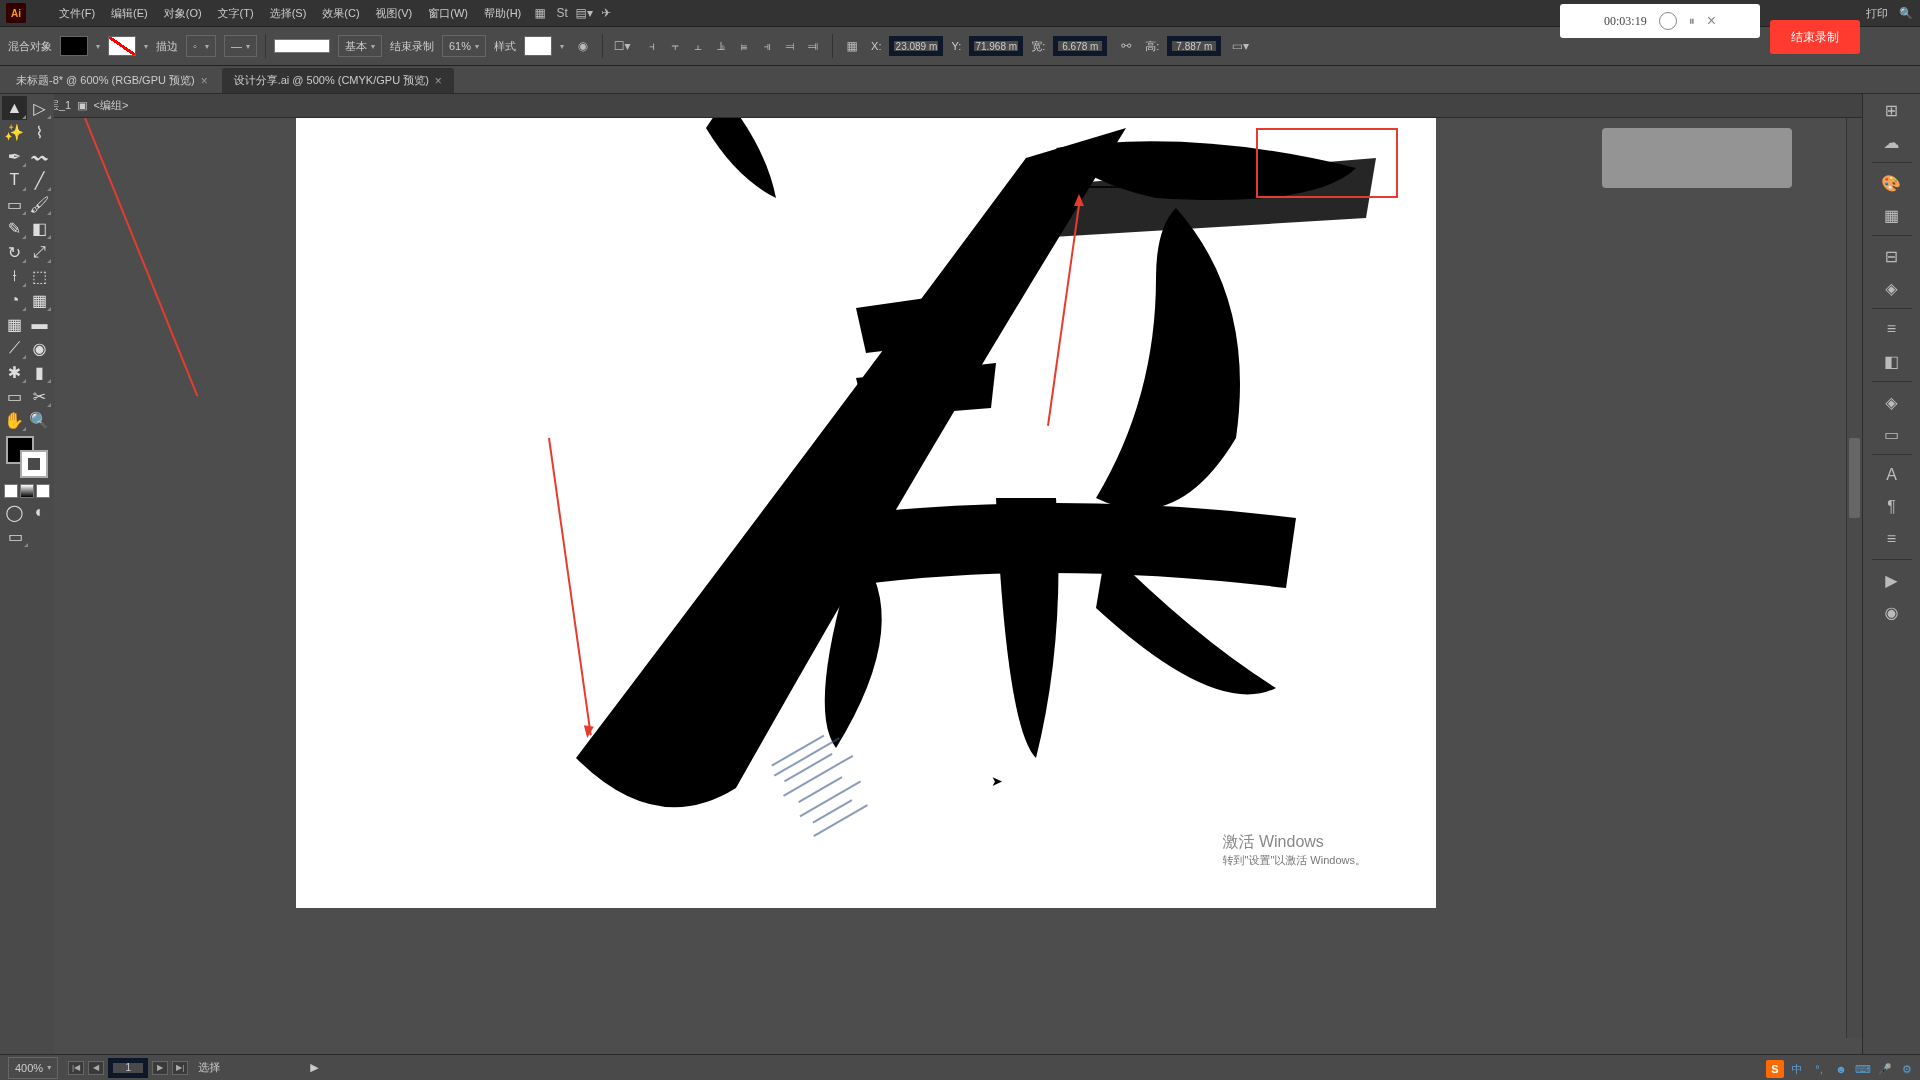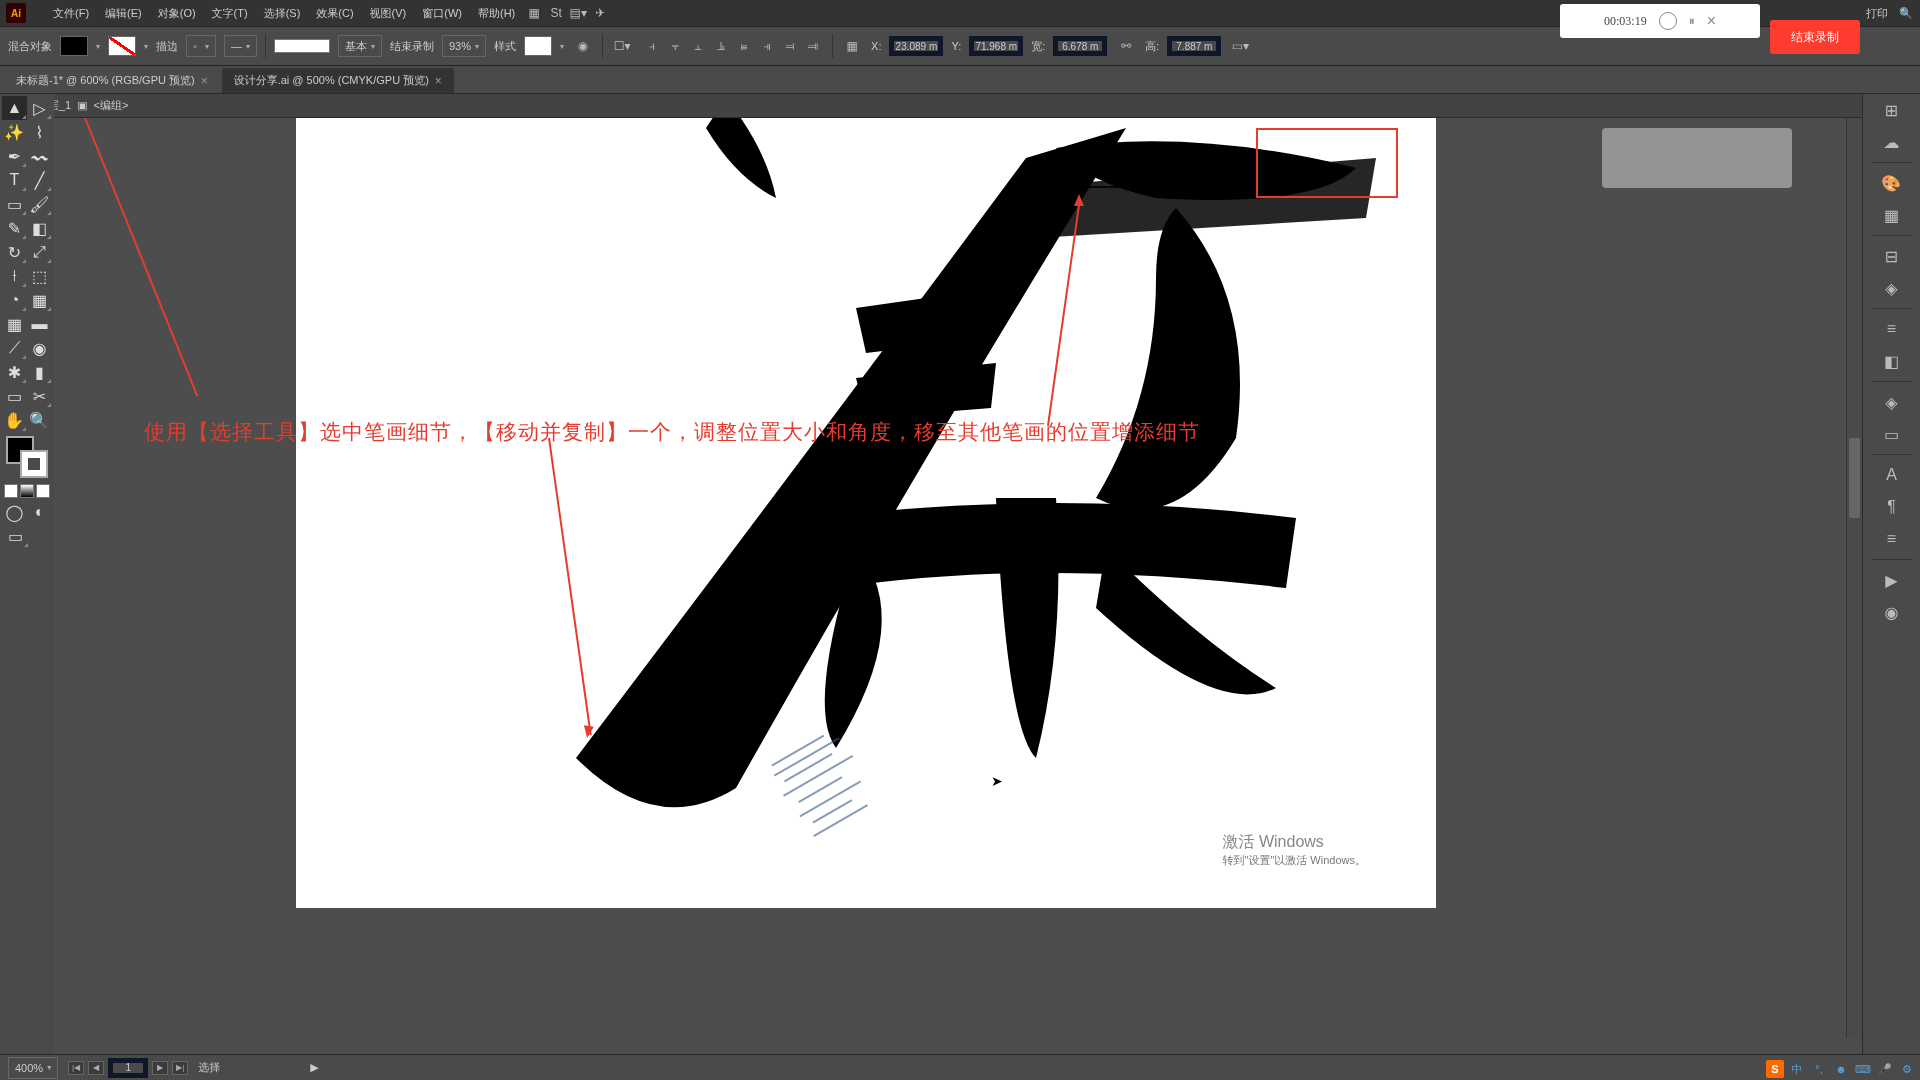--- a/index.html
+++ b/index.html
@@ -1,18 +1,18 @@
 <!DOCTYPE html>
 <html><head>
 <meta charset="utf-8">
 <style>
 *{margin:0;padding:0;box-sizing:border-box;font-family:"Microsoft YaHei",Arial,sans-serif;user-select:none}
 body{width:1920px;height:1080px;background:#333;overflow:hidden;position:relative}
 .menubar{height:26px;background:#333;display:flex;align-items:center;padding:0 6px;color:#ccc;font-size:11px}
-.ai-logo{width:20px;height:20px;background:#330000;color:#ff9a00;font-weight:bold;font-size:10px;display:flex;align-items:center;justify-content:center;margin-right:19px;border-radius:2px}
+.ai-logo{width:20px;height:20px;background:#330000;color:#ff9a00;font-weight:bold;font-size:10px;display:flex;align-items:center;justify-content:center;margin-right:25px;border-radius:2px}
 .menu-item{padding:0 8px;cursor:pointer}
 .menubar-right{margin-left:auto;display:flex;align-items:center;gap:10px}
 .menubar-right .ico{width:16px;height:16px;display:flex;align-items:center;justify-content:center;color:#aaa}
 .controlbar{height:40px;background:#4a4a4a;border-top:1px solid #222;border-bottom:1px solid #222;display:flex;align-items:center;padding:0 8px;color:#ccc;font-size:11px;gap:8px}
 .ctrl-label{color:#ccc;font-size:11px}
 .swatch{width:28px;height:20px;border:1px solid #666;background:#000}
 .swatch.none{background:#fff;position:relative}
 .swatch.none::after{content:"";position:absolute;left:0;top:0;right:0;bottom:0;background:linear-gradient(to top right,transparent 45%,red 45%,red 55%,transparent 55%)}
 .ctrl-drop{background:#4a4a4a;border:1px solid #666;color:#ccc;height:22px;padding:0 6px;font-size:11px;display:flex;align-items:center;gap:4px}
 .chev{font-size:8px;color:#aaa}
@@ -100,21 +100,21 @@
   <div class="ctrl-drop">◦ <span></span><span class="chev">▾</span></div>
   <div class="ctrl-drop">— <span class="chev">▾</span></div>
   <div class="divider"></div>
   <div class="stroke-preview"></div>
   <div class="ctrl-drop">
       <span>基本</span>
       <span class="chev">▾</span>
     </div>
   <span class="ctrl-label">结束录制</span>
   <div class="ctrl-drop">
-      <span>93%</span>
+      <span>61%</span>
       <span class="chev">▾</span>
     </div>
   <span class="ctrl-label">样式</span>
   <div class="swatch" style="background:#fff"></div>
   <span class="chev">▾</span>
   <div class="icon-btn">◉</div>
   <div class="divider"></div>
   <div class="icon-btn">☐▾</div>
   <div class="align-group">
     <div class="icon-btn">⫞</div>
@@ -135,21 +135,21 @@
   <span class="ctrl-label">宽:</span>
   <input class="input-sm" value="6.678 m" style="">
   <div class="icon-btn">⚯</div>
   <span class="ctrl-label">高:</span>
   <input class="input-sm" value="7.887 m" style="">
   <div class="icon-btn">▭▾</div>
 </div>
 
 <div class="tabbar">
   <div class="tab active">
-    <span>未标题-1* @ 600% (RGB/GPU 预览)</span>
+    <span>未标题-8* @ 600% (RGB/GPU 预览)</span>
     <span class="close">×</span>
   </div>
   <div class="tab">
     <span>设计分享.ai @ 500% (CMYK/GPU 预览)</span>
     <span class="close">×</span>
   </div>
 </div>
 
 <div class="breadcrumb">
   <span>◀</span>
@@ -304,21 +304,20 @@
     <div class="red-box"></div>
 
     <div class="cursor">➤</div>
 
     <div class="watermark">
       <div>激活 Windows</div>
       <div class="sub">转到"设置"以激活 Windows。</div>
     </div>
   </div>
 
-  <div class="annot">使用【选择工具】选中笔画细节，【移动并复制】一个，调整位置大小和角度，移至其他笔画的位置增添细节</div>
 
   <div class="arrow-line" style="left:30px;top:0;width:2px;height:300px;transform:rotate(-22deg)"></div>
   <div class="arrow-line" style="left:494px;top:320px;width:2px;height:300px;transform:rotate(-8deg)"></div>
   <div class="arrow-head" style="left:529px;top:608px;transform:rotate(188deg)"></div>
   <div class="arrow-line" style="left:1025px;top:80px;width:2px;height:230px;transform:rotate(8deg)"></div>
   <div class="arrow-head" style="left:1020px;top:76px"></div>
 
   <div class="watermark-brand"></div>
 </div>
 

